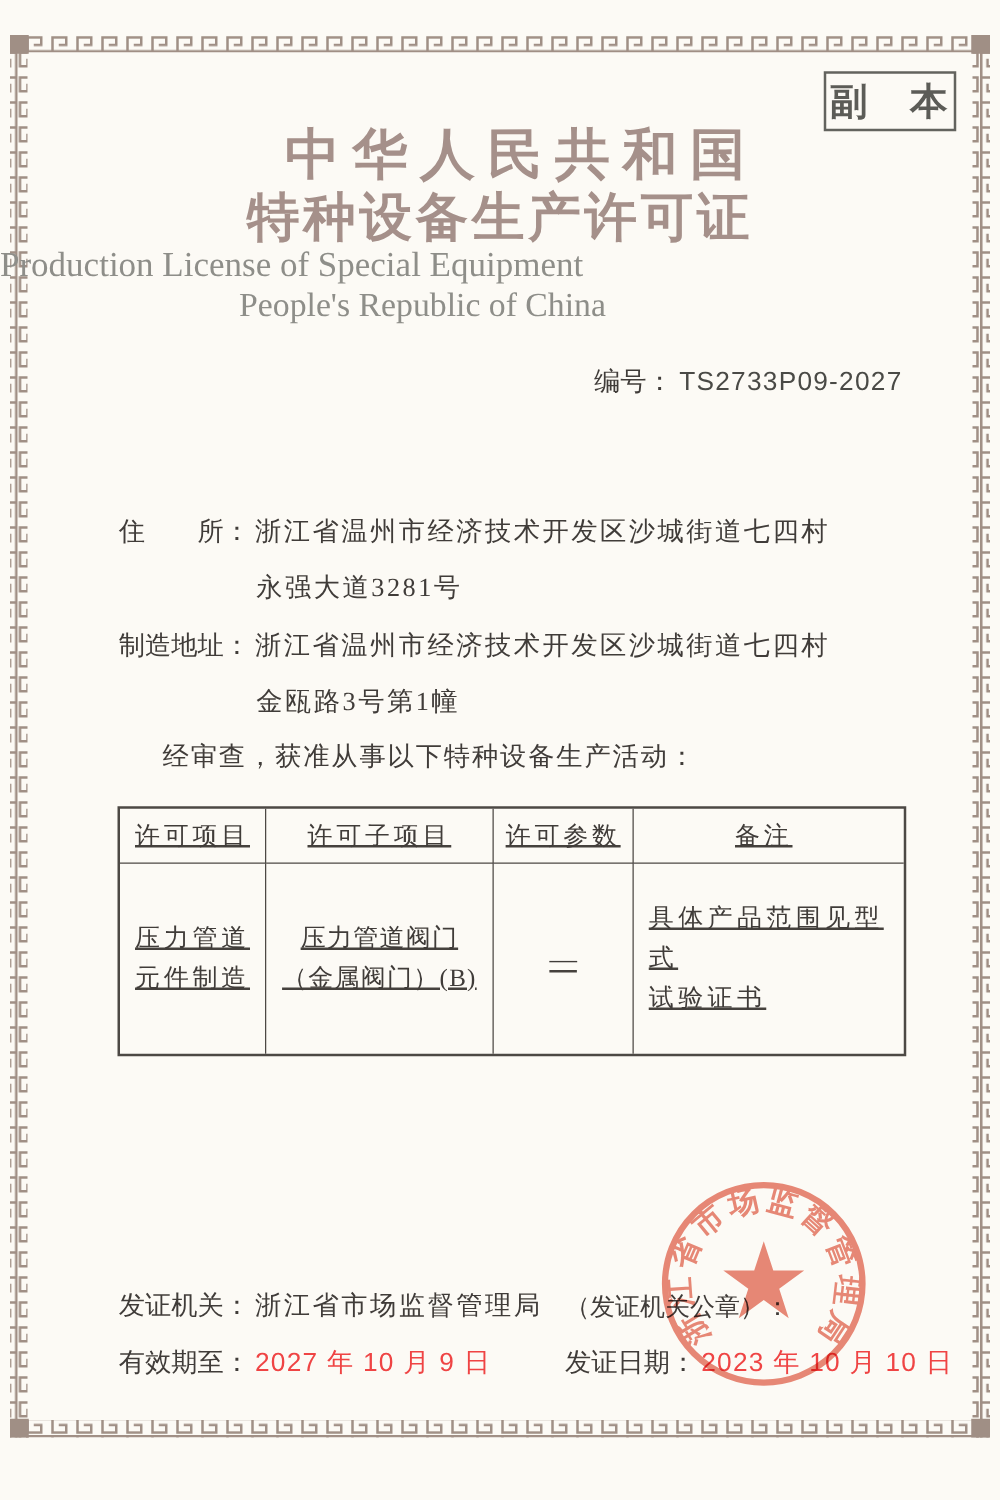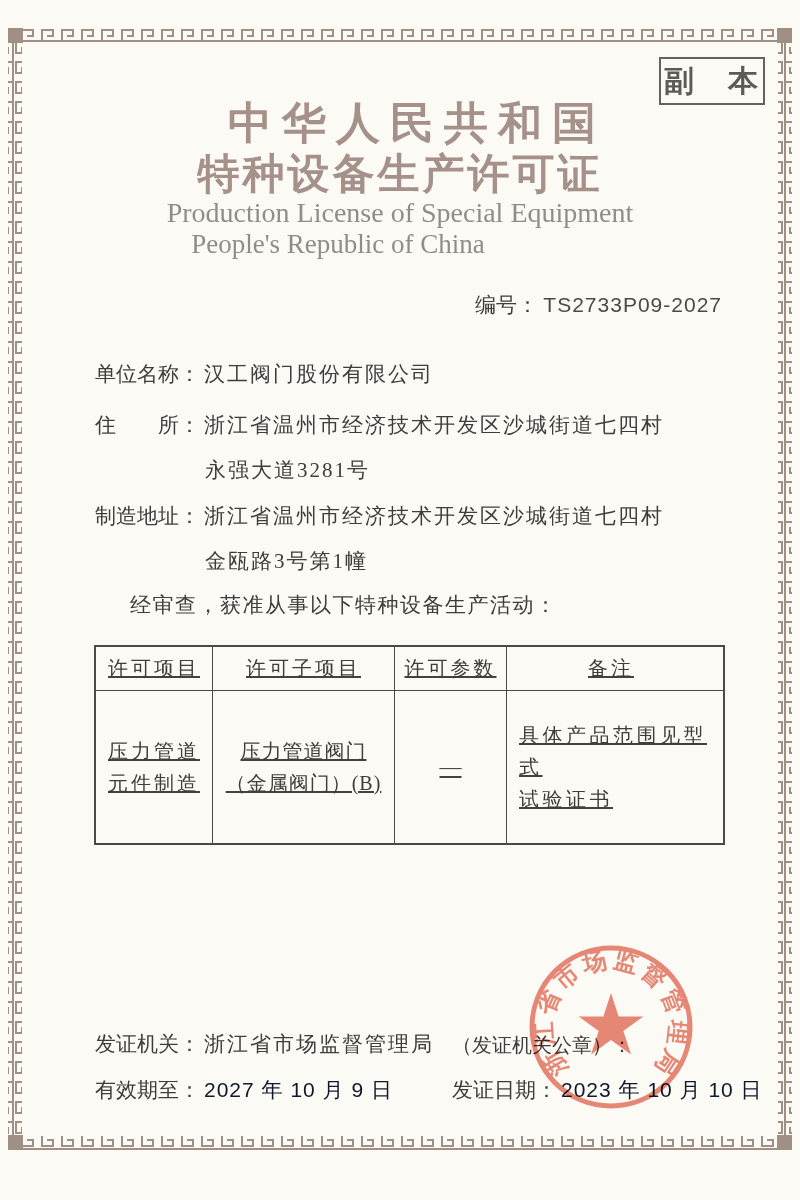--- a/index.html
+++ b/index.html
@@ -16,21 +16,21 @@
   .copy-box{
     left:659px;top:57px;width:102px;height:44px;
     border:2px solid #63635e;display:flex;align-items:center;justify-content:center;
     font-size:30px;color:#5c5c57;font-weight:600;letter-spacing:2px;
   }
   
   .title-cn1{left:17px;top:94px;width:800px;text-align:center;
     font-size:44px;font-weight:bold;color:#a5908a;letter-spacing:10px;}
   .title-cn2{left:0;top:146px;width:800px;text-align:center;
     font-size:42px;font-weight:bold;color:#a5908a;letter-spacing:3px;}
-  .title-en1{left:0;top:197px;width:800px;text-align:center;
+  .title-en1{left:0;top:197px;width:800px;
     font-size:28px;color:#8e8e89;}
   .title-en2{left:0;top:229px;width:676px;text-align:center;
     font-size:27px;color:#8e8e89;}
   
   .license-line{top:291px;right:78px;font-size:21px;color:#4a4a46;}
   .license-line .num{font-family:"Liberation Sans","DejaVu Sans",sans-serif;
     font-size:21px;letter-spacing:1px;}
   
   .lbl{display:inline-block;font-size:21px;color:#403c39;}
   .val{font-size:21px;letter-spacing:2px;color:#403c39;}
@@ -58,21 +58,21 @@
   .cell.c2 .ln{letter-spacing:1px;}
   .cell.c4{align-items:flex-start;padding-left:12px;padding-right:8px;}
   .cell.c4 .ln{letter-spacing:3.5px;line-height:32px;}
   .dash{font-size:22px;}
   
   .row-authority{left:95px;top:1030px;z-index:1;}
   .seal-note{left:452px;top:1032px;font-size:20px;color:#403c39;z-index:1;}
   .row-valid{left:95px;top:1076px;z-index:1;}
   .row-issue{left:452px;top:1076px;z-index:1;}
   .date-val{font-family:"Liberation Sans","DejaVu Sans",sans-serif;
-    font-size:21px;letter-spacing:1px;color:#0f172a;}
+    font-size:21px;letter-spacing:1px;color:#ef4444;}
   
   .stamp{left:521px;top:937px;width:180px;height:180px;z-index:2;
     opacity:.82;mix-blend-mode:multiply;}
 </style>
 </head>
 <body>
 
 <div class="page">
 
   <svg class="frame-svg" width="800" height="1200" viewBox="0 0 800 1200" aria-hidden="true">
@@ -107,24 +107,20 @@
   <div class="abs title-cn1">中华人民共和国</div>
   <div class="abs title-cn2">特种设备生产许可证</div>
   <div class="abs title-en1">Production License of Special Equipment</div>
   <div class="abs title-en2">People's Republic of China</div>
 
   <div class="abs license-line">
     <span class="lbl">编号：</span>
     <span class="num">TS2733P09-2027</span>
   </div>
 
-  <div class="abs row-company">
-    <span class="lbl">单位名称：</span>
-    <span class="val">汉工阀门股份有限公司</span>
-  </div>
 
   <div class="abs row-addr">
     <span class="lbl">住　　所：</span>
     <span class="val">浙江省温州市经济技术开发区沙城街道七四村</span>
   </div>
   <div class="abs row-addr2">
     <span class="val">永强大道3281号</span>
   </div>
 
   <div class="abs row-mfg">

